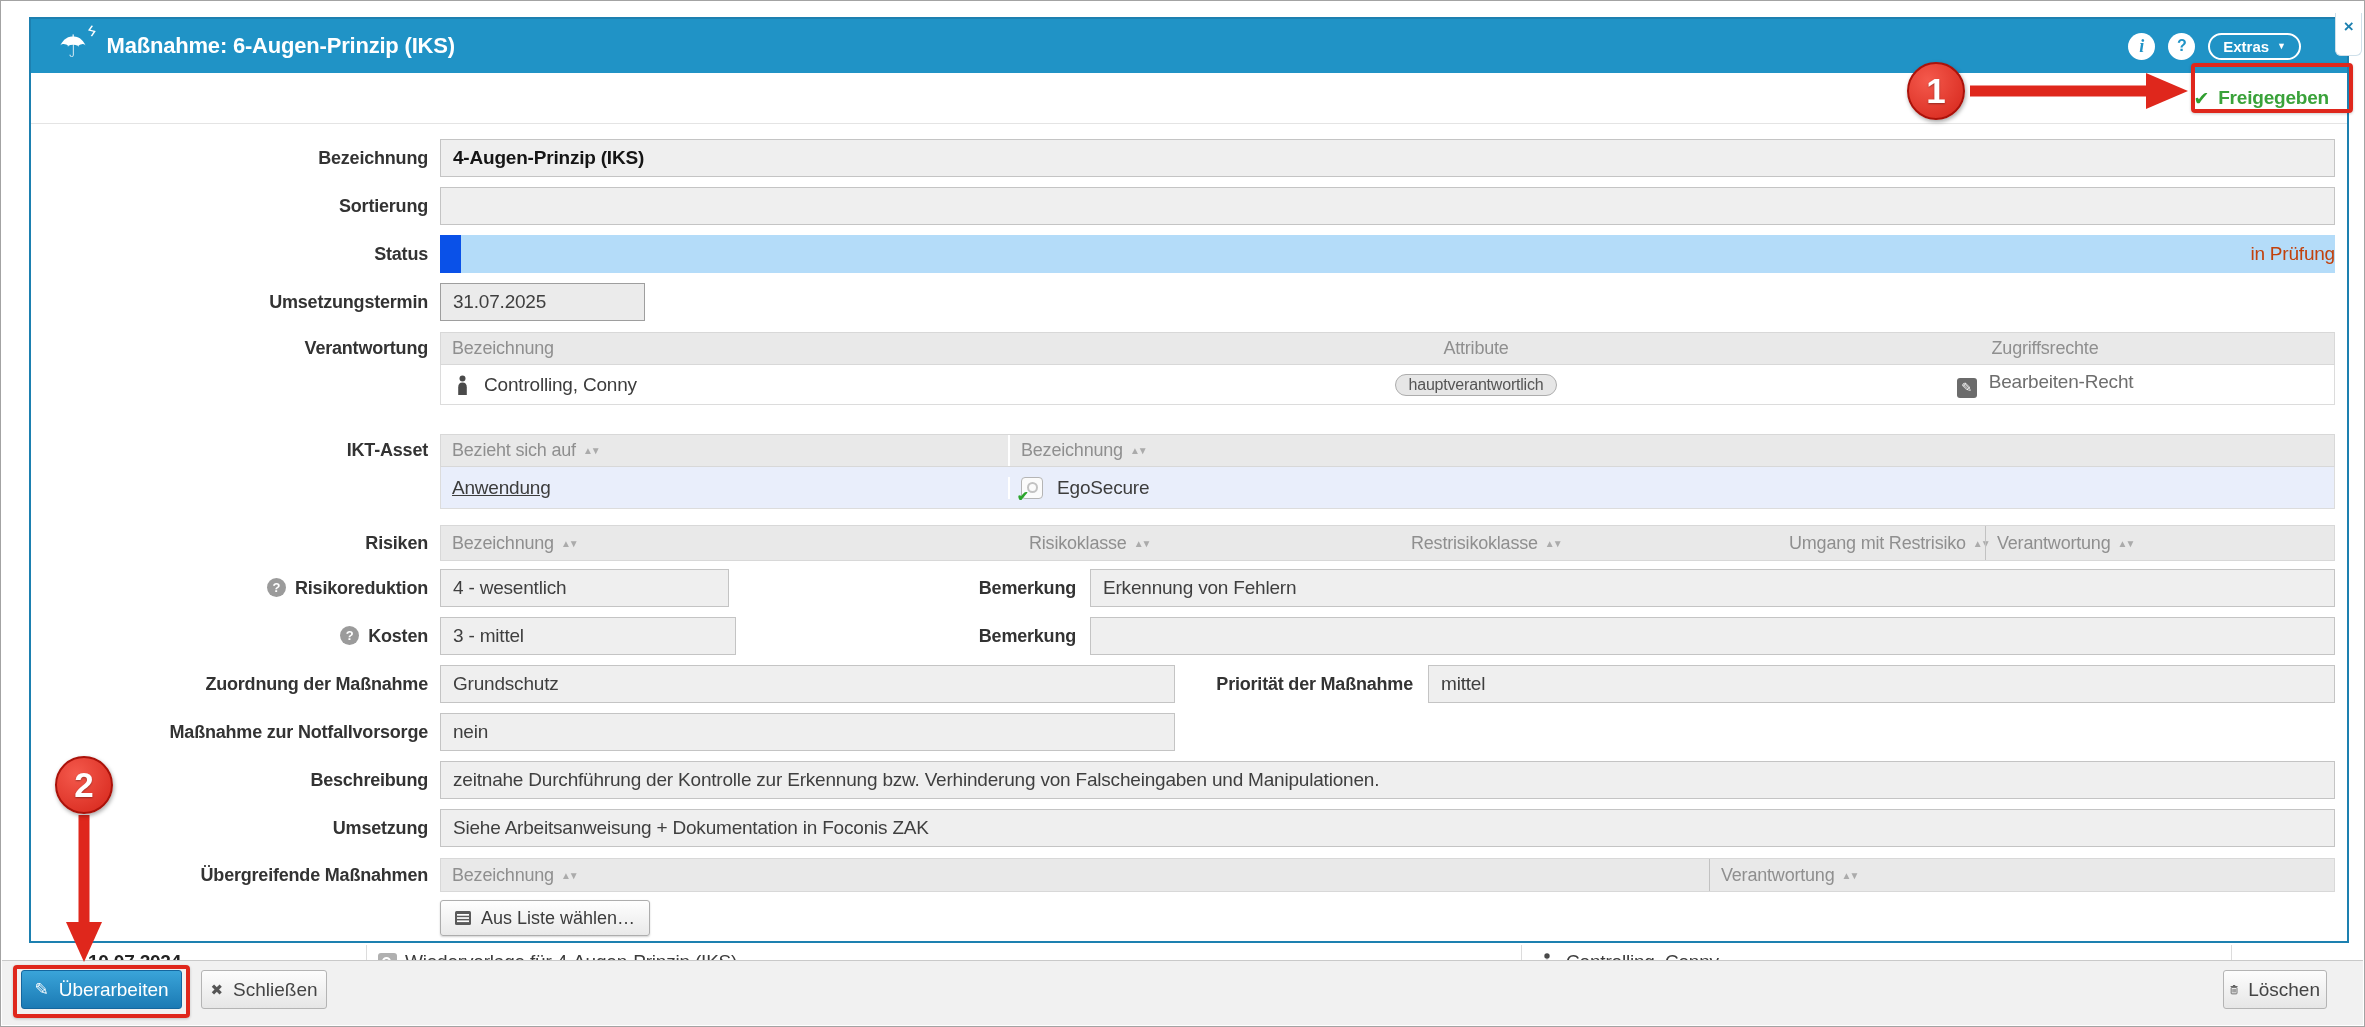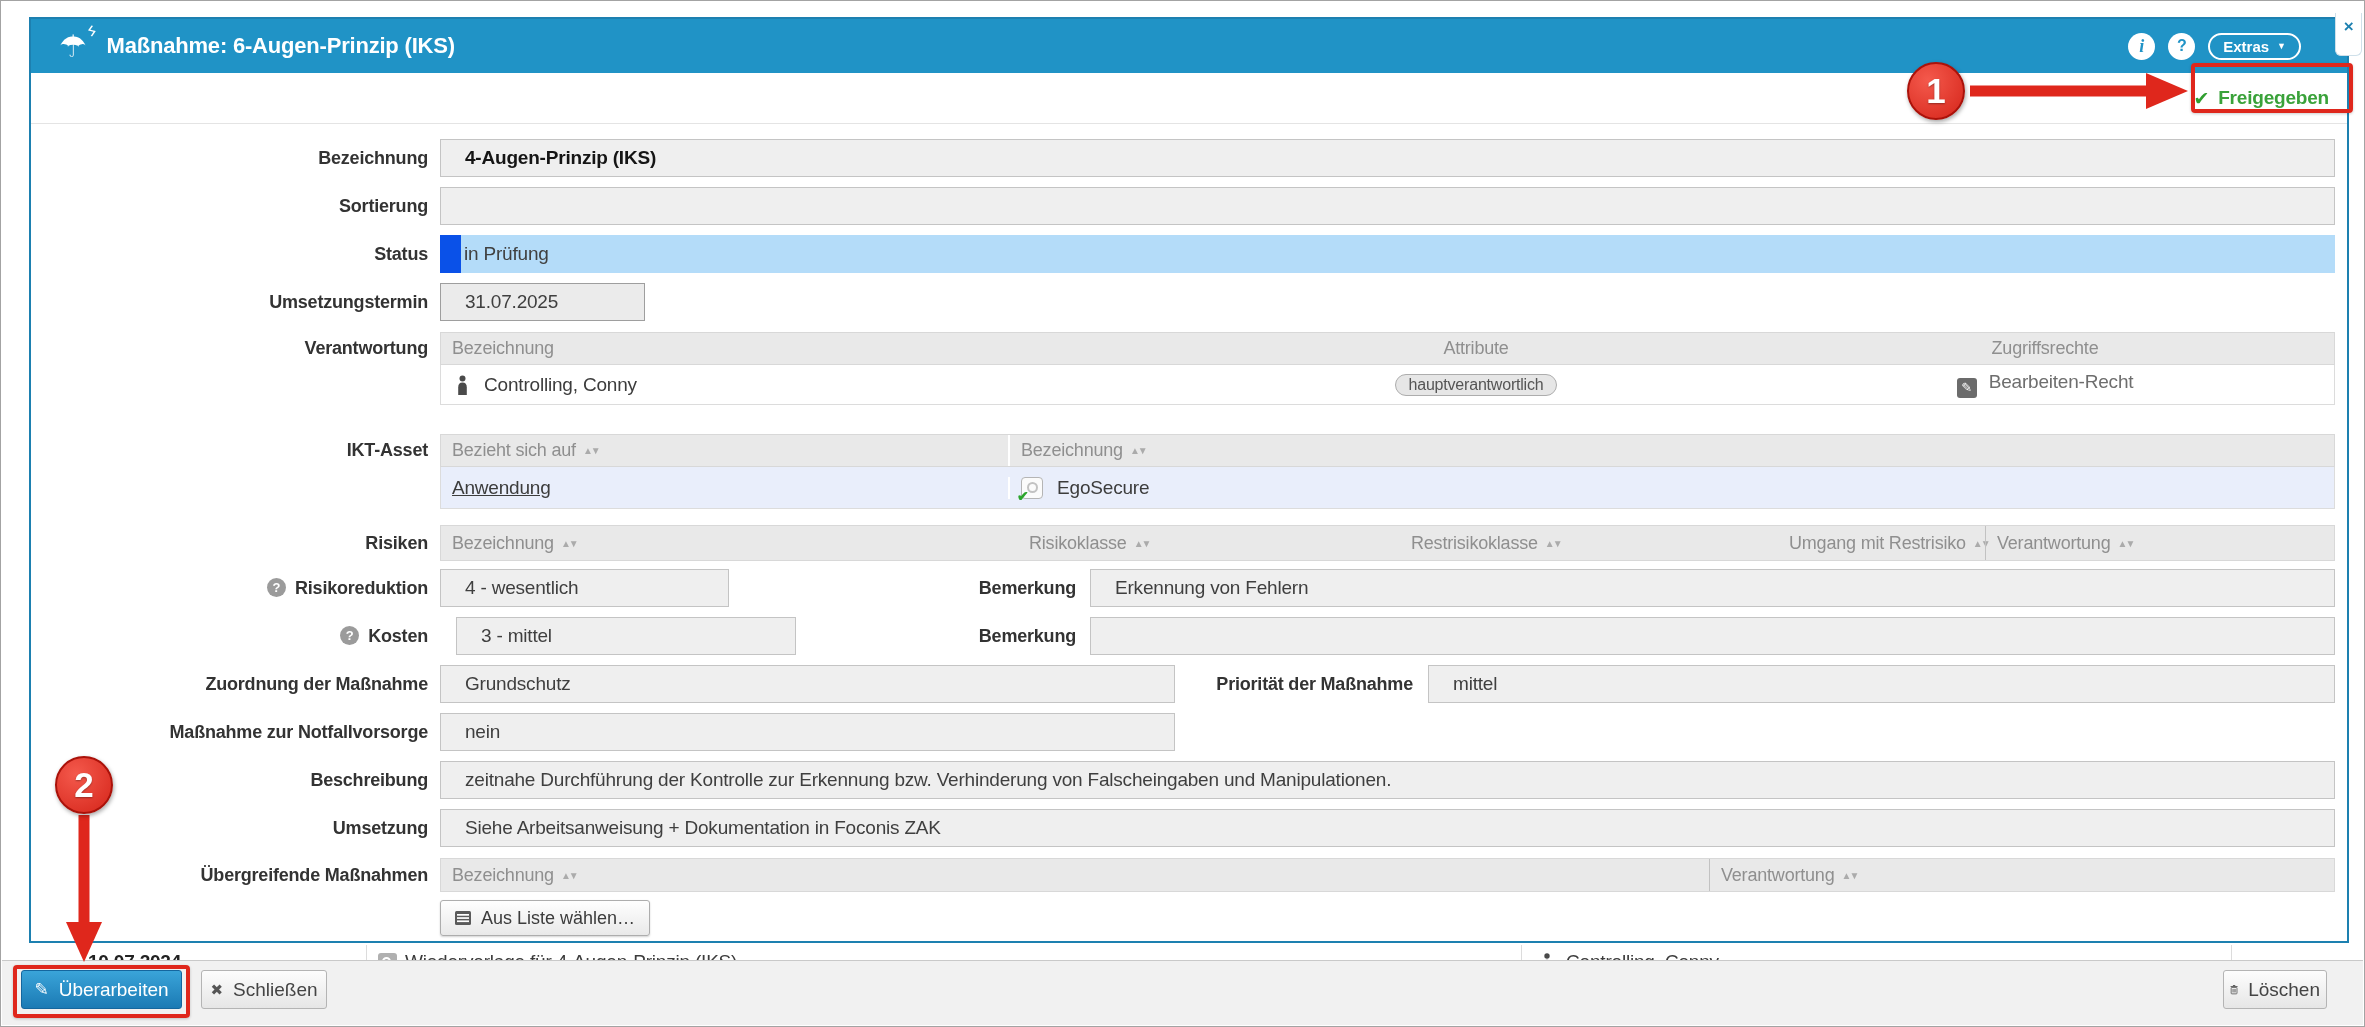--- a/index.html
+++ b/index.html
@@ -32,30 +32,30 @@
 
   
   .frow{position:absolute;left:0;width:100%;}
   .lbl{position:absolute;left:0;top:0;width:397px;text-align:right;font-weight:bold;color:#333;
        font-size:18px;line-height:38px;white-space:nowrap;}
   .lbl.th-align{line-height:33px;}
   .q-icon{display:inline-block;width:19px;height:19px;line-height:19px;border-radius:50%;background:#9b9b9b;
           color:#fff;font-size:13px;text-align:center;font-weight:bold;margin-right:9px;vertical-align:2px;}
   .ctl{position:absolute;left:409px;right:12px;top:0;}
   .field{height:38px;line-height:36px;background:#efefef;border:1px solid #c4c4c4;box-sizing:border-box;
-         padding:0 24px;font-size:19px;color:#3f3f3f;overflow:hidden;white-space:nowrap;}
+         padding:0 12px;font-size:19px;color:#3f3f3f;overflow:hidden;white-space:nowrap;}
   .field.bold{font-weight:bold;color:#151515;}
   .field.date{width:205px;border-color:#9e9e9e;background:#ebebeb;}
   .abs{position:absolute;top:0;}
   .sub-lbl{position:absolute;top:0;text-align:right;font-weight:bold;color:#333;font-size:18px;line-height:38px;white-space:nowrap;}
 
   
   .status-wrap{position:relative;height:38px;background:#b4dcf9;}
   .status-block{position:absolute;left:0;top:0;width:21px;height:38px;background:#0a51e8;}
-  .status-text{padding-left:24px;line-height:38px;color:#404040;font-size:19px;}
+  .status-text{padding-left:40px;line-height:38px;color:#c2410c;font-size:19px;text-align:right;}
 
   
   .thead{display:flex;background:#e9e9e9;border:1px solid #d8d8d8;box-sizing:border-box;color:#8f8f8f;font-size:18px;}
   .th{padding:0 11px;line-height:31px;white-space:nowrap;box-sizing:border-box;}
   .sort{color:#ababab;font-size:10px;letter-spacing:-2px;margin-left:7px;vertical-align:2px;}
   .trow{display:flex;background:#fff;border:1px solid #dcdcdc;border-top:none;box-sizing:border-box;
         font-size:19px;color:#3c3c3c;align-items:center;}
   .tc{box-sizing:border-box;padding:0 11px;white-space:nowrap;}
   .pill{display:inline-block;padding:1px 13px;border:1px solid #adadad;border-radius:12px;background:#e6e6e6;
         color:#555;font-size:16px;}
@@ -247,21 +247,21 @@
         <div class="sub-lbl" style="left:420px;width:216px;">Bemerkung</div>
         <div class="field abs" style="left:650px;right:0;">Erkennung von Fehlern</div>
       </div>
     </div>
 
     <div class="frow" style="top:598px;">
       <div class="lbl">
         <span class="q-icon">?</span><span>Kosten</span>
       </div>
       <div class="ctl" style="height:38px;">
-        <div class="field abs" style="left:16px;width:340px;">3 - mittel</div>
+        <div class="field abs" style="left:0;width:296px;">3 - mittel</div>
         <div class="sub-lbl" style="left:420px;width:216px;">Bemerkung</div>
         <div class="field abs" style="left:650px;right:0;"></div>
       </div>
     </div>
 
     <div class="frow" style="top:646px;">
       <div class="lbl">Zuordnung der Maßnahme</div>
       <div class="ctl" style="height:38px;">
         <div class="field abs" style="left:0;width:735px;">Grundschutz</div>
         <div class="sub-lbl" style="left:760px;width:213px;">Priorität der Maßnahme</div>

